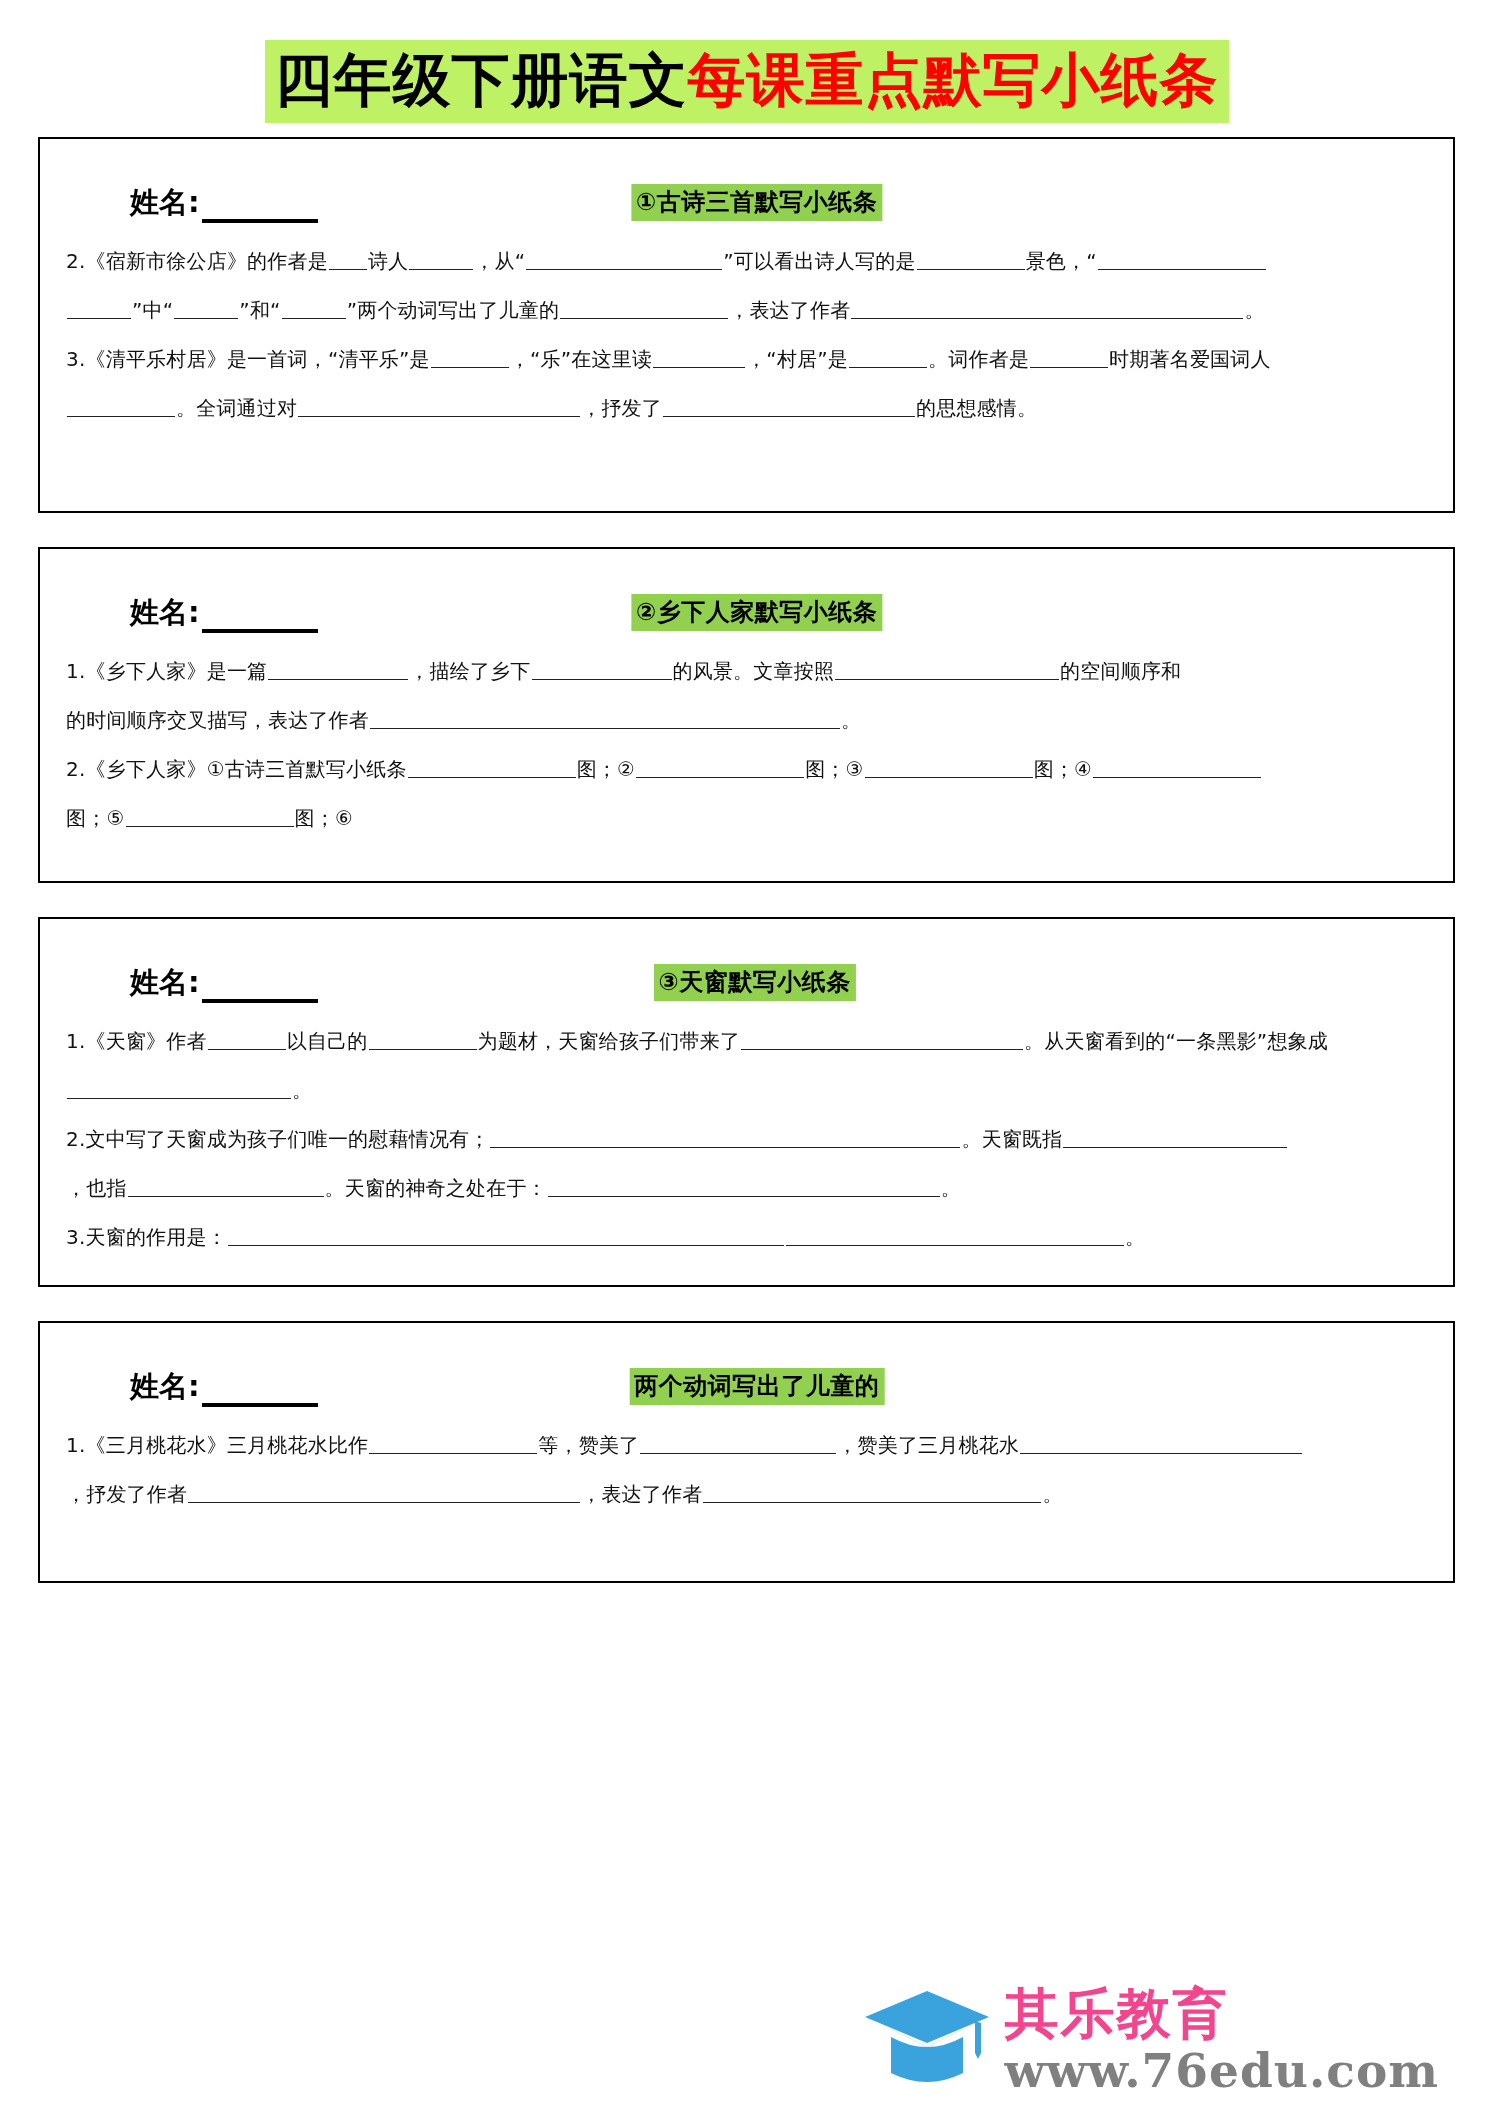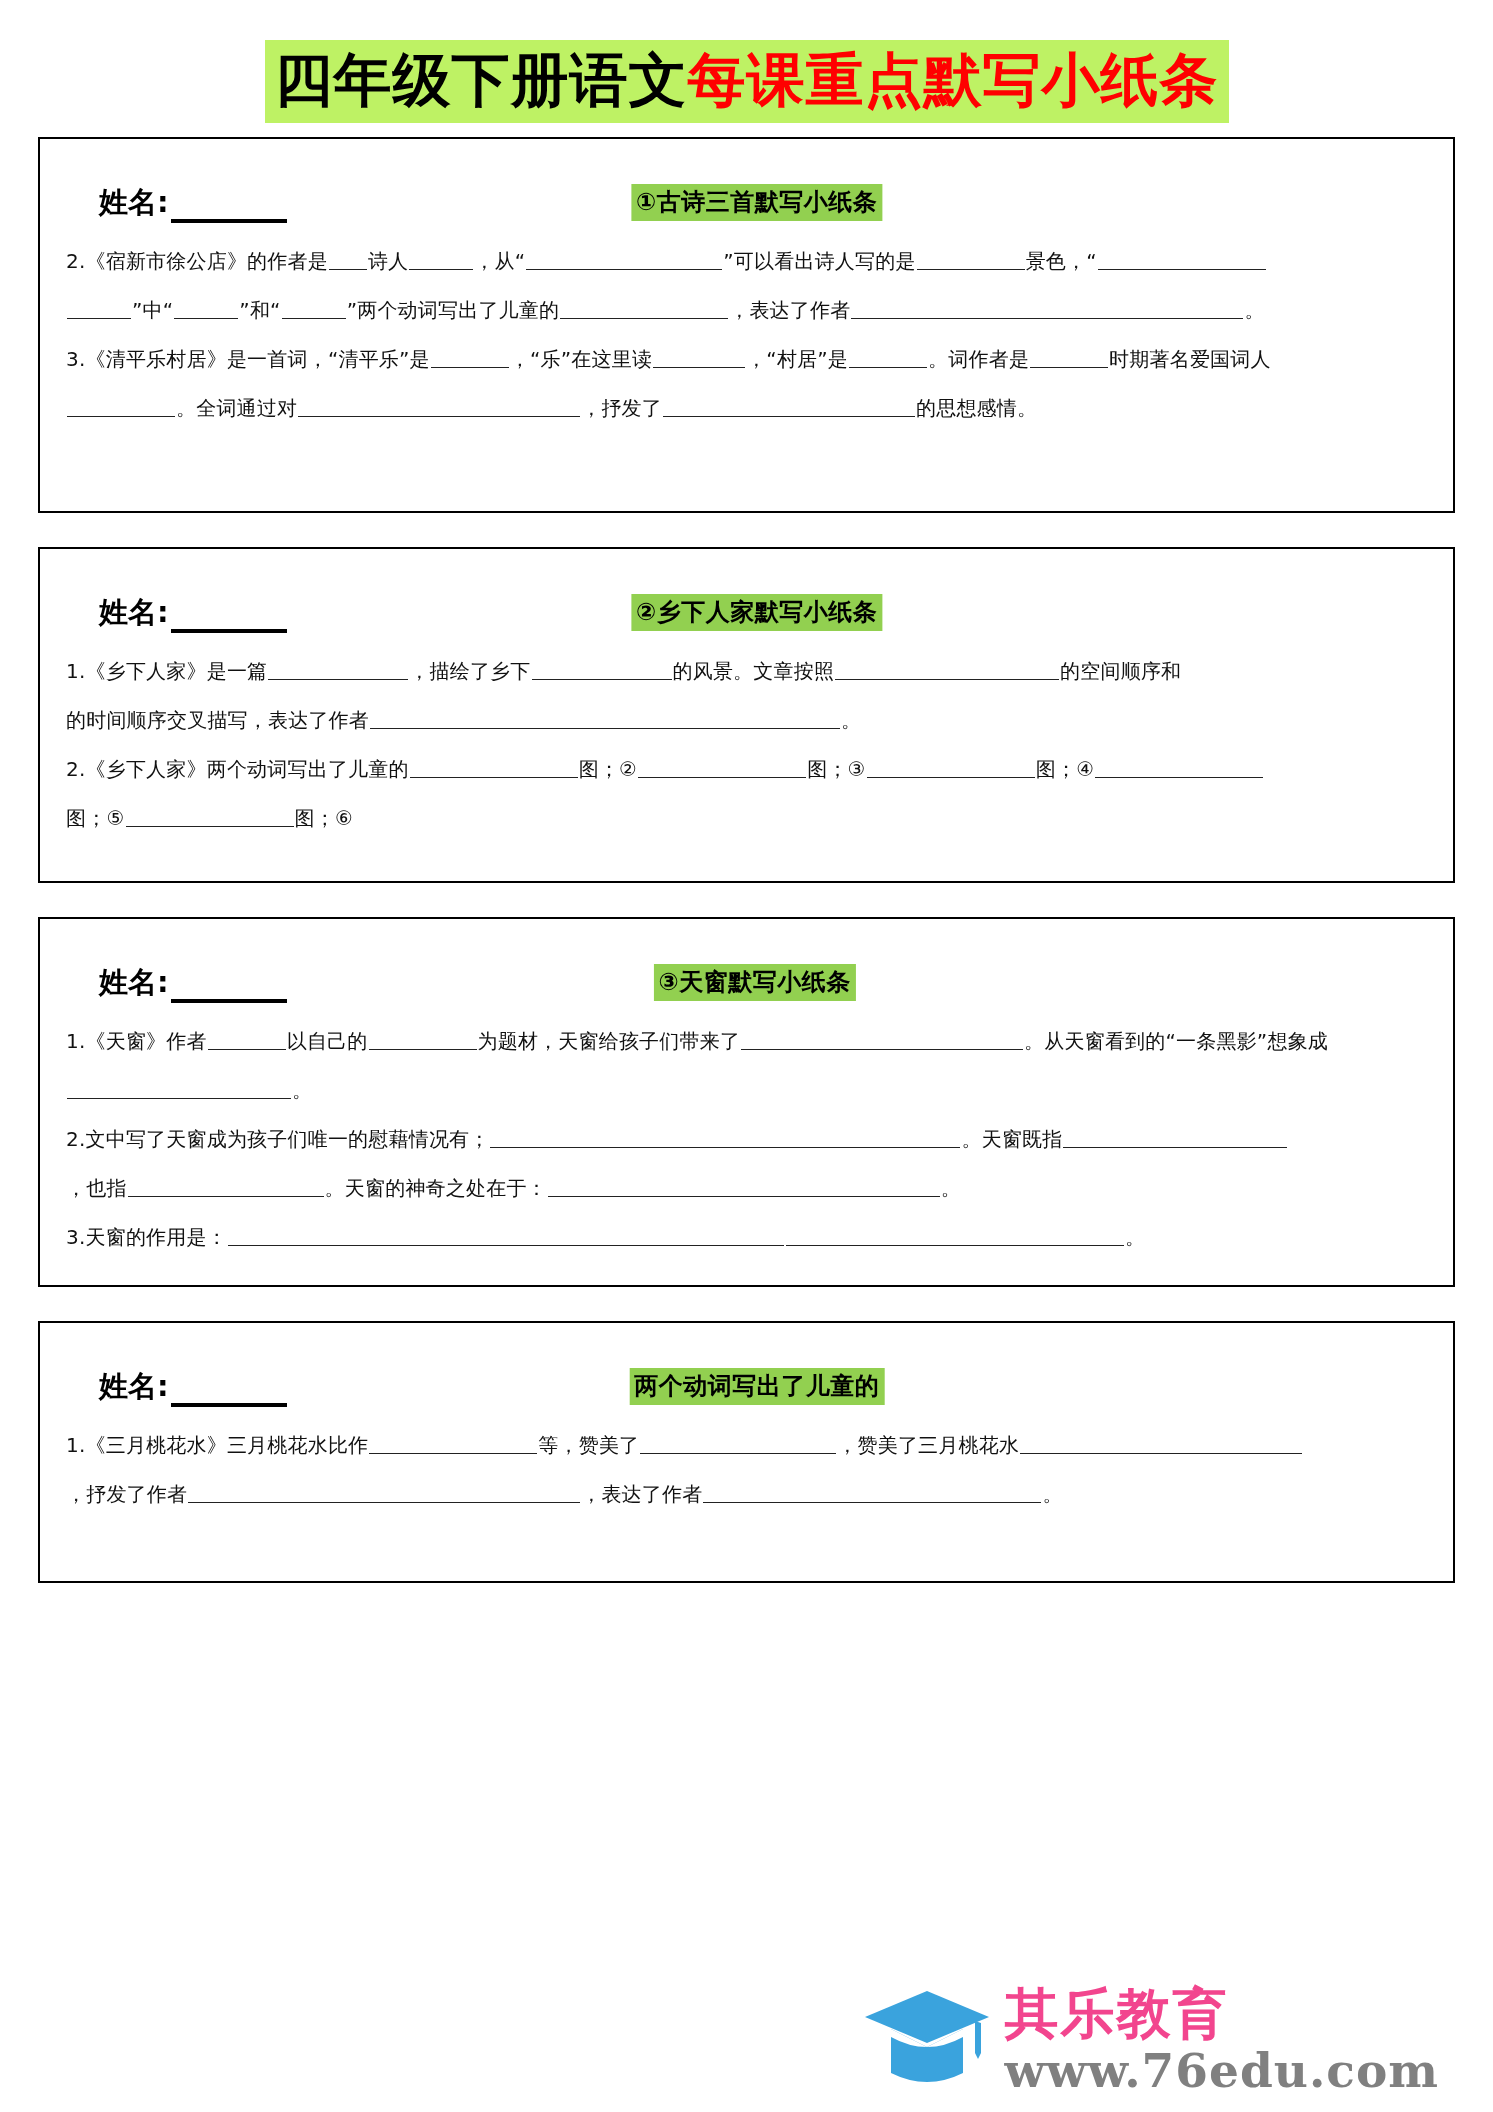--- a/index.html
+++ b/index.html
@@ -46,21 +46,21 @@
 
   .card-head{
     display:flex;
     align-items:flex-end;
     height:62px;
     position:relative;
   }
   .name-field{
     display:flex;
     align-items:flex-end;
-    margin-left:33px;
+    margin-left:64px;
     font-size:29px;
     font-weight:bold;
     color:#000;
     white-space:nowrap;
   }
   .name-label{letter-spacing:0px;}
   .name-blank{
     display:inline-block;
     width:116px;
     border-bottom:4px solid #000;
@@ -177,21 +177,21 @@
         <span class="name-label">姓名:</span>
         <span class="name-blank"></span>
       </div>
       <div class="sec-title">②乡下人家默写小纸条</div>
     </div>
     <div class="qlist">
       <div class="q"><span>1.</span><span>《乡下人家》是一篇</span><span class="bl b10"></span><span>，描绘了乡下</span><span class="bl b10"></span><span>的风景。文章按照</span><span class="bl b16"></span><span>的空间顺序和</span></div>
 
       <div class="q"><span>的时间顺序交叉描写，表达了作者</span><span class="bl b34"></span><span>。</span></div>
 
-      <div class="q"><span>2.</span><span>《乡下人家》两个动词写出了儿童的</span><span class="bl b12"></span><span>图；②</span><span class="bl b12"></span><span>图；③</span><span class="bl b12"></span><span>图；④</span><span class="bl b12"></span></div>
+      <div class="q"><span>2.</span><span>《乡下人家》①古诗三首默写小纸条</span><span class="bl b12"></span><span>图；②</span><span class="bl b12"></span><span>图；③</span><span class="bl b12"></span><span>图；④</span><span class="bl b12"></span></div>
 
       <div class="q"><span>图；⑤</span><span class="bl b12"></span><span>图；⑥</span></div>
     </div>
   </div>
 
   <div class="card c3">
     <div class="card-head">
       <div class="name-field">
         <span class="name-label">姓名:</span>
         <span class="name-blank"></span>

